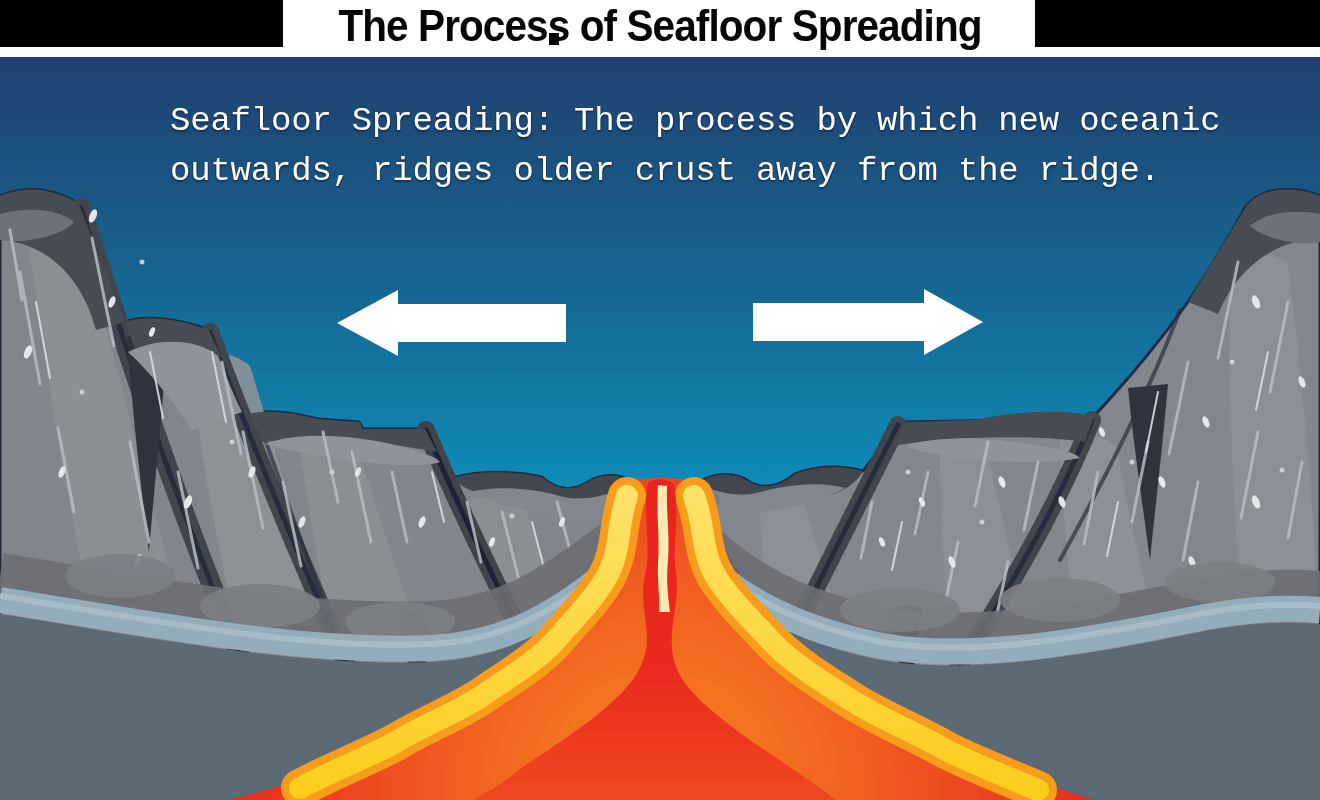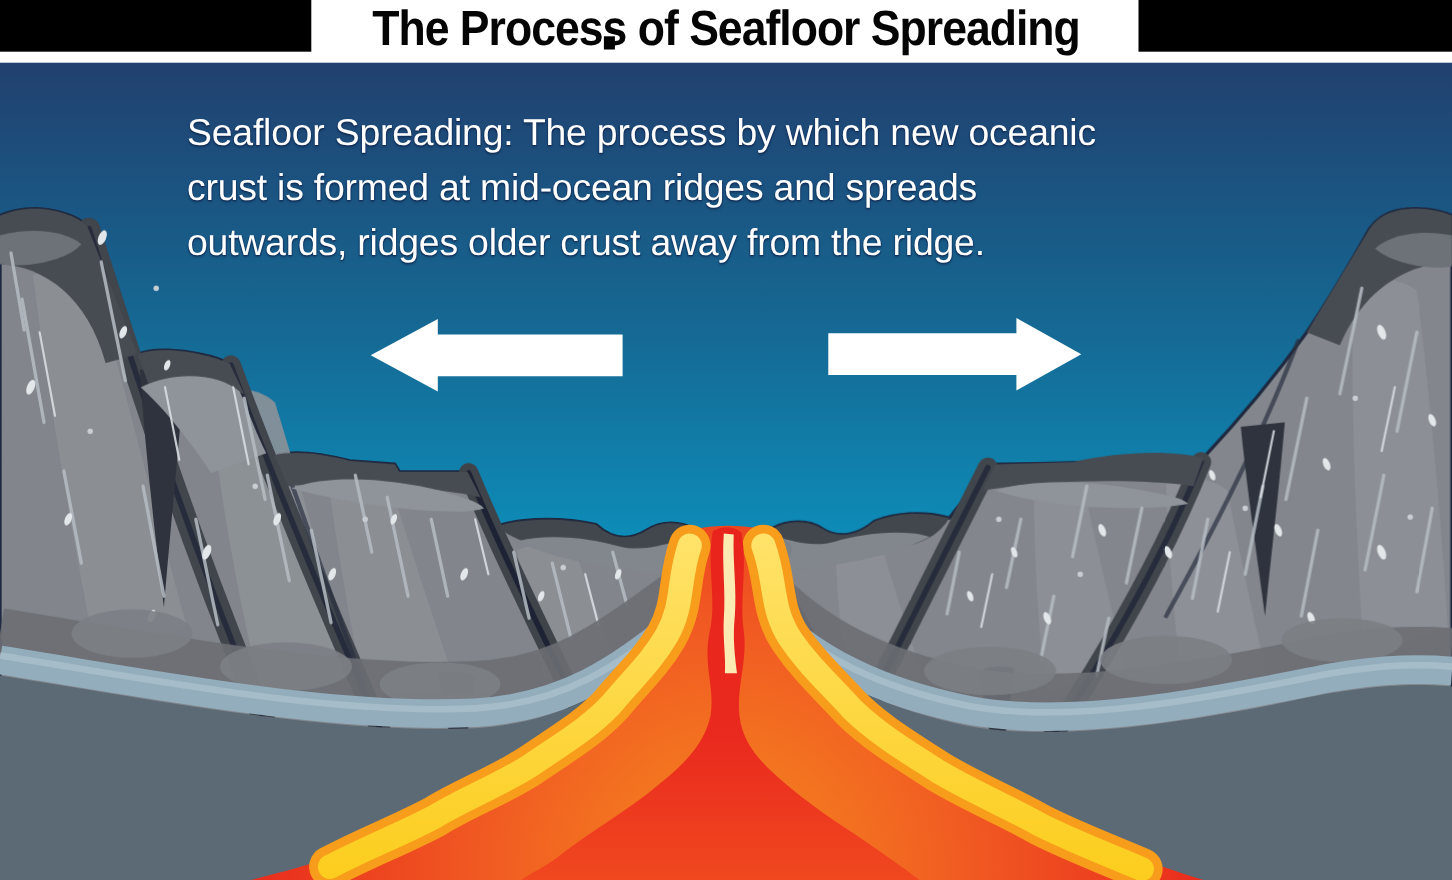--- a/index.html
+++ b/index.html
@@ -12,21 +12,21 @@
   #tbar-left{left:0;width:283px;}
   #tbar-right{left:1035px;width:285px;}
   #title-text{position:absolute;left:0;top:2px;width:1320px;height:47px;line-height:47px;
       text-align:center;font-size:45px;font-weight:bold;color:#050505;letter-spacing:-1px;
       transform:scaleX(0.9);transform-origin:50% 50%;white-space:nowrap;}
   #title-square{position:absolute;left:549px;top:33px;width:10px;height:12px;background:#000000;}
   
   #description{position:absolute;left:170px;top:96px;z-index:4;color:#ffffff;
       font-size:34px;line-height:50px;letter-spacing:-0.2px;
       text-shadow:0 2px 2px rgba(12,34,70,.55), 1px 1px 0 rgba(18,44,90,.45), -1px 1px 0 rgba(18,44,90,.35);}
-  .desc-line{white-space:nowrap;}
+  .desc-line{white-space:nowrap;font-family:Liberation Mono, monospace;}
 </style>
 </head>
 <body>
 
 <div id="stage">
 
   <svg id="scene" width="1320" height="800" viewBox="0 0 1320 800">
     <defs>
       <linearGradient id="gradSky" x1="0" y1="57" x2="0" y2="610" gradientUnits="userSpaceOnUse">
         <stop offset="0" stop-color="#21406f"></stop>
@@ -287,17 +287,16 @@
 
   <div id="titlebar">
     <div class="tbar" id="tbar-left"></div>
     <div class="tbar" id="tbar-right"></div>
     <div id="title-text">The Process of Seafloor Spreading</div>
     <div id="title-square"></div>
   </div>
 
   <div id="description">
     <div class="desc-line">Seafloor Spreading: The process by which new oceanic</div>
-    <div class="desc-line">crust is formed at mid-ocean ridges and spreads</div>
     <div class="desc-line">outwards, ridges older crust away from the ridge.</div>
   </div>
 
 </div>
 
 </body></html>

